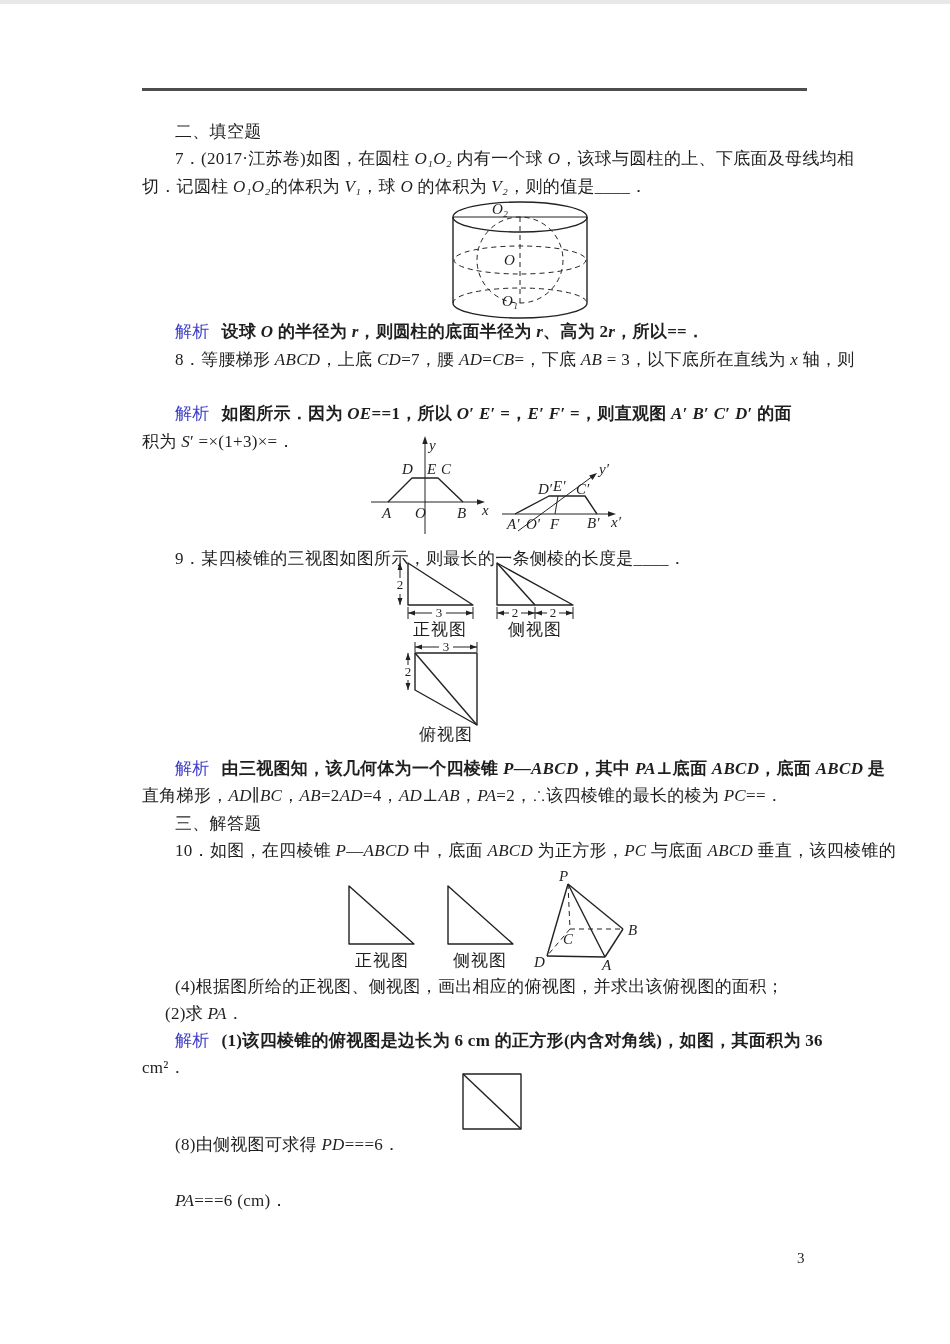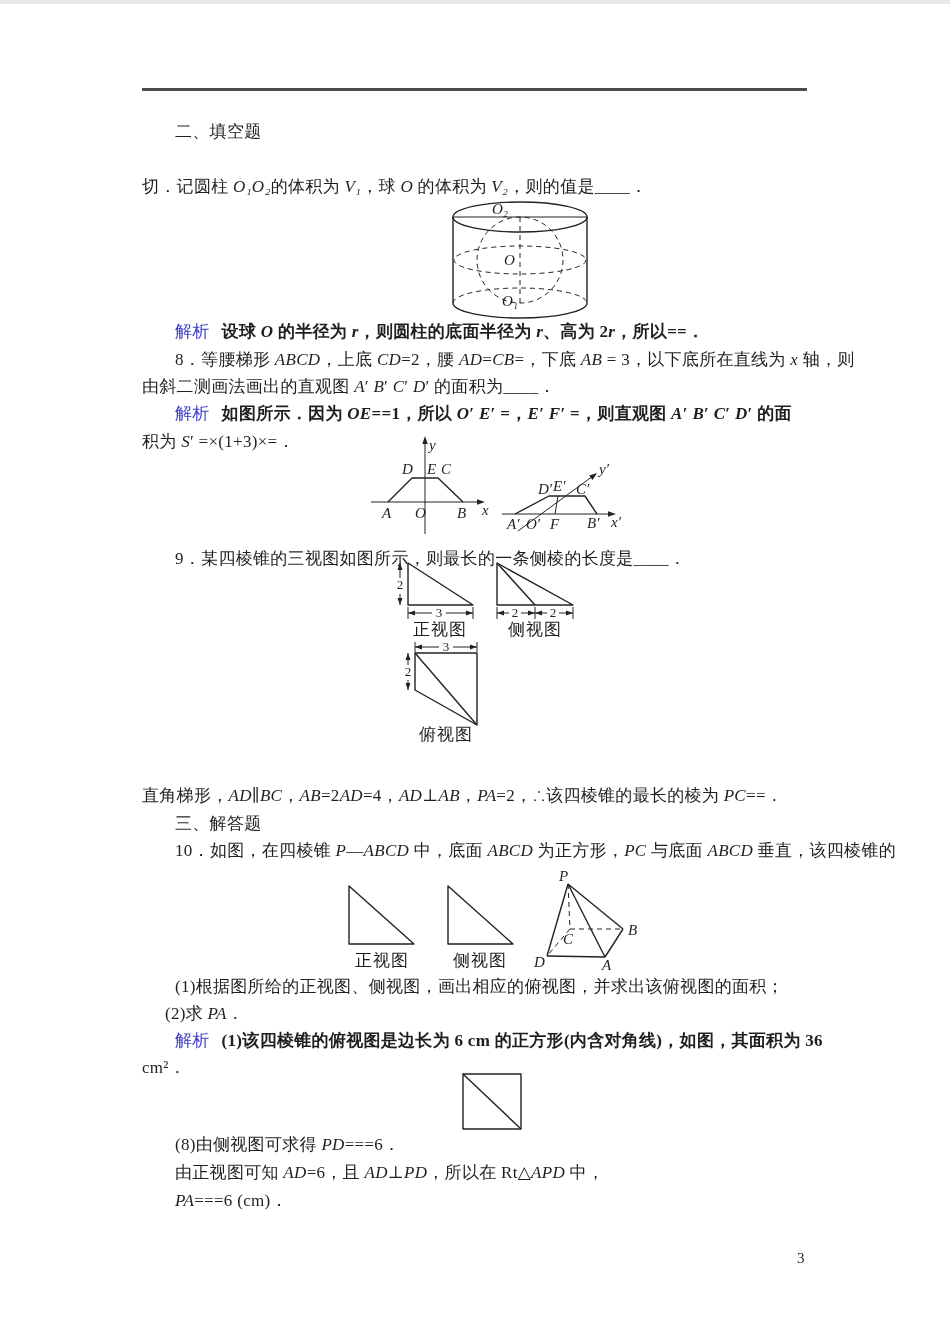--- a/index.html
+++ b/index.html
@@ -23,20 +23,21 @@
 </style>
 </head>
 <body>
 
 <div class="sheet">
 
   <div class="rule"></div>
 
   <div class="tl" style="left:175px;top:117px">二、填空题</div>
 
+  <div class="tl" style="left:175px;top:144px"><span>7．(2017·江苏卷)如图，在圆柱 </span><i>O₁O₂</i><span> 内有一个球 </span><i>O</i><span>，该球与圆柱的上、下底面及母线均相</span></div>
   <div class="tl" style="left:142px;top:172px"><span>切．记圆柱 </span><i>O₁O₂</i><span>的体积为 </span><i>V₁</i><span>，球 </span><i>O</i><span> 的体积为 </span><i>V₂</i><span>，则的值是____．</span></div>
 
   <svg class="fig" style="left:450px;top:192px" width="145" height="130" viewBox="0 0 145 130">
     <ellipse class="s" cx="70" cy="21" rx="67" ry="15"></ellipse>
     <line class="sthin" x1="3" y1="21" x2="137" y2="21"></line>
     <line class="s" x1="3" y1="21" x2="3" y2="107"></line>
     <line class="s" x1="137" y1="21" x2="137" y2="107"></line>
     <path class="s" d="M3,107 A67,15 0 0,0 137,107"></path>
     <path class="sd" d="M3,107 A67,15 0 0,1 137,107"></path>
     <circle class="sd" cx="70" cy="64" r="43"></circle>
@@ -44,22 +45,21 @@
     <line class="sd" x1="70" y1="21" x2="70" y2="107"></line>
     <text class="it" x="42" y="18">O₂</text>
     <text class="it" x="54" y="69">O</text>
     <text class="it" x="52" y="110">O₁</text>
   </svg>
 
   <div class="tl" style="left:175px;top:317px">
     <span class="sol-label">解析</span><span class="sol-text"><span>设球 </span><i>O</i><span> 的半径为 </span><i>r</i><span>，则圆柱的底面半径为 </span><i>r</i><span>、高为 2</span><i>r</i><span>，所以==．</span></span>
   </div>
 
-  <div class="tl" style="left:175px;top:345px"><span>8．等腰梯形 </span><i>ABCD</i><span>，上底 </span><i>CD</i><span>=2，腰 </span><i>AD</i><span>=</span><i>CB</i><span>=，下底 </span><i>AB</i><span> = 3，以下底所在直线为 </span><i>x</i><span> 轴，则</span></div>
-  <div class="tl" style="left:142px;top:372px"><span>由斜二测画法画出的直观图 </span><i>A</i><span>′ </span><i>B</i><span>′ </span><i>C</i><span>′ </span><i>D</i><span>′ 的面积为____．</span></div>
+  <div class="tl" style="left:175px;top:345px"><span>8．等腰梯形 </span><i>ABCD</i><span>，上底 </span><i>CD</i><span>=7，腰 </span><i>AD</i><span>=</span><i>CB</i><span>=，下底 </span><i>AB</i><span> = 3，以下底所在直线为 </span><i>x</i><span> 轴，则</span></div>
   <div class="tl" style="left:175px;top:399px">
     <span class="sol-label">解析</span><span class="sol-text"><span>如图所示．因为 </span><i>OE</i><span>==1，所以 </span><i>O</i><span>′ </span><i>E</i><span>′ =，</span><i>E</i><span>′ </span><i>F</i><span>′ =，则直观图 </span><i>A</i><span>′ </span><i>B</i><span>′ </span><i>C</i><span>′ </span><i>D</i><span>′ 的面</span></span>
   </div>
   <div class="tl" style="left:142px;top:427px"><span>积为 </span><i>S</i><span>′ =×(1+3)×=．</span></div>
 
   <svg class="fig" style="left:365px;top:430px" width="130" height="104" viewBox="0 0 130 104">
     <line class="sthin" x1="60" y1="100" x2="60" y2="6"></line>
     <polygon class="ah" points="60,2 57.3,10 62.7,10"></polygon>
     <line class="sthin" x1="6" y1="68" x2="115" y2="68"></line>
     <polygon class="ah" points="120,68 112,65.3 112,70.7"></polygon>
@@ -141,20 +141,23 @@
     <polygon class="ah" points="82,7 75,4.5 75,9.5"></polygon>
     <text class="dim" x="51" y="11" text-anchor="middle">3</text>
     <line class="sthin" x1="13" y1="13" x2="13" y2="25"></line>
     <line class="sthin" x1="13" y1="40" x2="13" y2="50"></line>
     <polygon class="ah" points="13,13 10.5,20 15.5,20"></polygon>
     <polygon class="ah" points="13,50 10.5,43 15.5,43"></polygon>
     <text class="dim" x="13" y="36" text-anchor="middle">2</text>
     <text class="cap" x="51" y="100" text-anchor="middle">俯视图</text>
   </svg>
 
+  <div class="tl" style="left:175px;top:754px">
+    <span class="sol-label">解析</span><span class="sol-text"><span>由三视图知，该几何体为一个四棱锥 </span><i>P</i><span>—</span><i>ABCD</i><span>，其中 </span><i>PA</i><span>⊥底面 </span><i>ABCD</i><span>，底面 </span><i>ABCD</i><span> 是</span></span>
+  </div>
   <div class="tl" style="left:142px;top:781px"><span>直角梯形，</span><i>AD</i><span>∥</span><i>BC</i><span>，</span><i>AB</i><span>=2</span><i>AD</i><span>=4，</span><i>AD</i><span>⊥</span><i>AB</i><span>，</span><i>PA</i><span>=2，∴该四棱锥的最长的棱为 </span><i>PC</i><span>==．</span></div>
 
   <div class="tl" style="left:175px;top:809px">三、解答题</div>
 
   <div class="tl" style="left:175px;top:836px"><span>10．如图，在四棱锥 </span><i>P</i><span>—</span><i>ABCD</i><span> 中，底面 </span><i>ABCD</i><span> 为正方形，</span><i>PC</i><span> 与底面 </span><i>ABCD</i><span> 垂直，该四棱锥的</span></div>
 
   <svg class="fig" style="left:340px;top:874px" width="85" height="92" viewBox="0 0 85 92">
     <path class="s" d="M9,8 L9,66 L74,66 Z"></path>
     <text class="cap" x="42" y="88" text-anchor="middle">正视图</text>
   </svg>
@@ -173,31 +176,30 @@
     <line class="sd" x1="35" y1="17" x2="37" y2="62"></line>
     <line class="sd" x1="37" y1="62" x2="90" y2="62"></line>
     <line class="sd" x1="37" y1="62" x2="14" y2="89"></line>
     <text class="it" x="26" y="14">P</text>
     <text class="it" x="95" y="68">B</text>
     <text class="it" x="30" y="77">C</text>
     <text class="it" x="1" y="100">D</text>
     <text class="it" x="69" y="103">A</text>
   </svg>
 
-  <div class="tl" style="left:175px;top:972px">(1)根据图所给的正视图、侧视图，画出相应的俯视图，并求出该俯视图的面积；</div>
+  <div class="tl" style="left:175px;top:972px">(4)根据图所给的正视图、侧视图，画出相应的俯视图，并求出该俯视图的面积；</div>
   <div class="tl" style="left:165px;top:999px"><span>(2)求 </span><i>PA</i><span>．</span></div>
   <div class="tl" style="left:175px;top:1026px">
     <span class="sol-label">解析</span><span class="sol-text"><span>(1)该四棱锥的俯视图是边长为 6 cm 的正方形(内含对角线)，如图，其面积为 36</span></span>
   </div>
   <div class="tl" style="left:142px;top:1053px"><span>cm²．</span></div>
 
   <svg class="fig" style="left:460px;top:1068px" width="64" height="60" viewBox="0 0 64 60">
     <rect class="s" x="3" y="2" width="58" height="55"></rect>
     <line class="s" x1="3" y1="2" x2="61" y2="57"></line>
   </svg>
 
   <div class="tl" style="left:175px;top:1130px"><span>(8)由侧视图可求得 </span><i>PD</i><span>===6．</span></div>
-  <div class="tl" style="left:175px;top:1158px"><span>由正视图可知 </span><i>AD</i><span>=6，且 </span><i>AD</i><span>⊥</span><i>PD</i><span>，所以在 Rt△</span><i>APD</i><span> 中，</span></div>
   <div class="tl" style="left:175px;top:1186px"><span></span><i>PA</i><span>===6 (cm)．</span></div>
 
   <div class="pageno">3</div>
 
 </div>
 
 </body></html>

